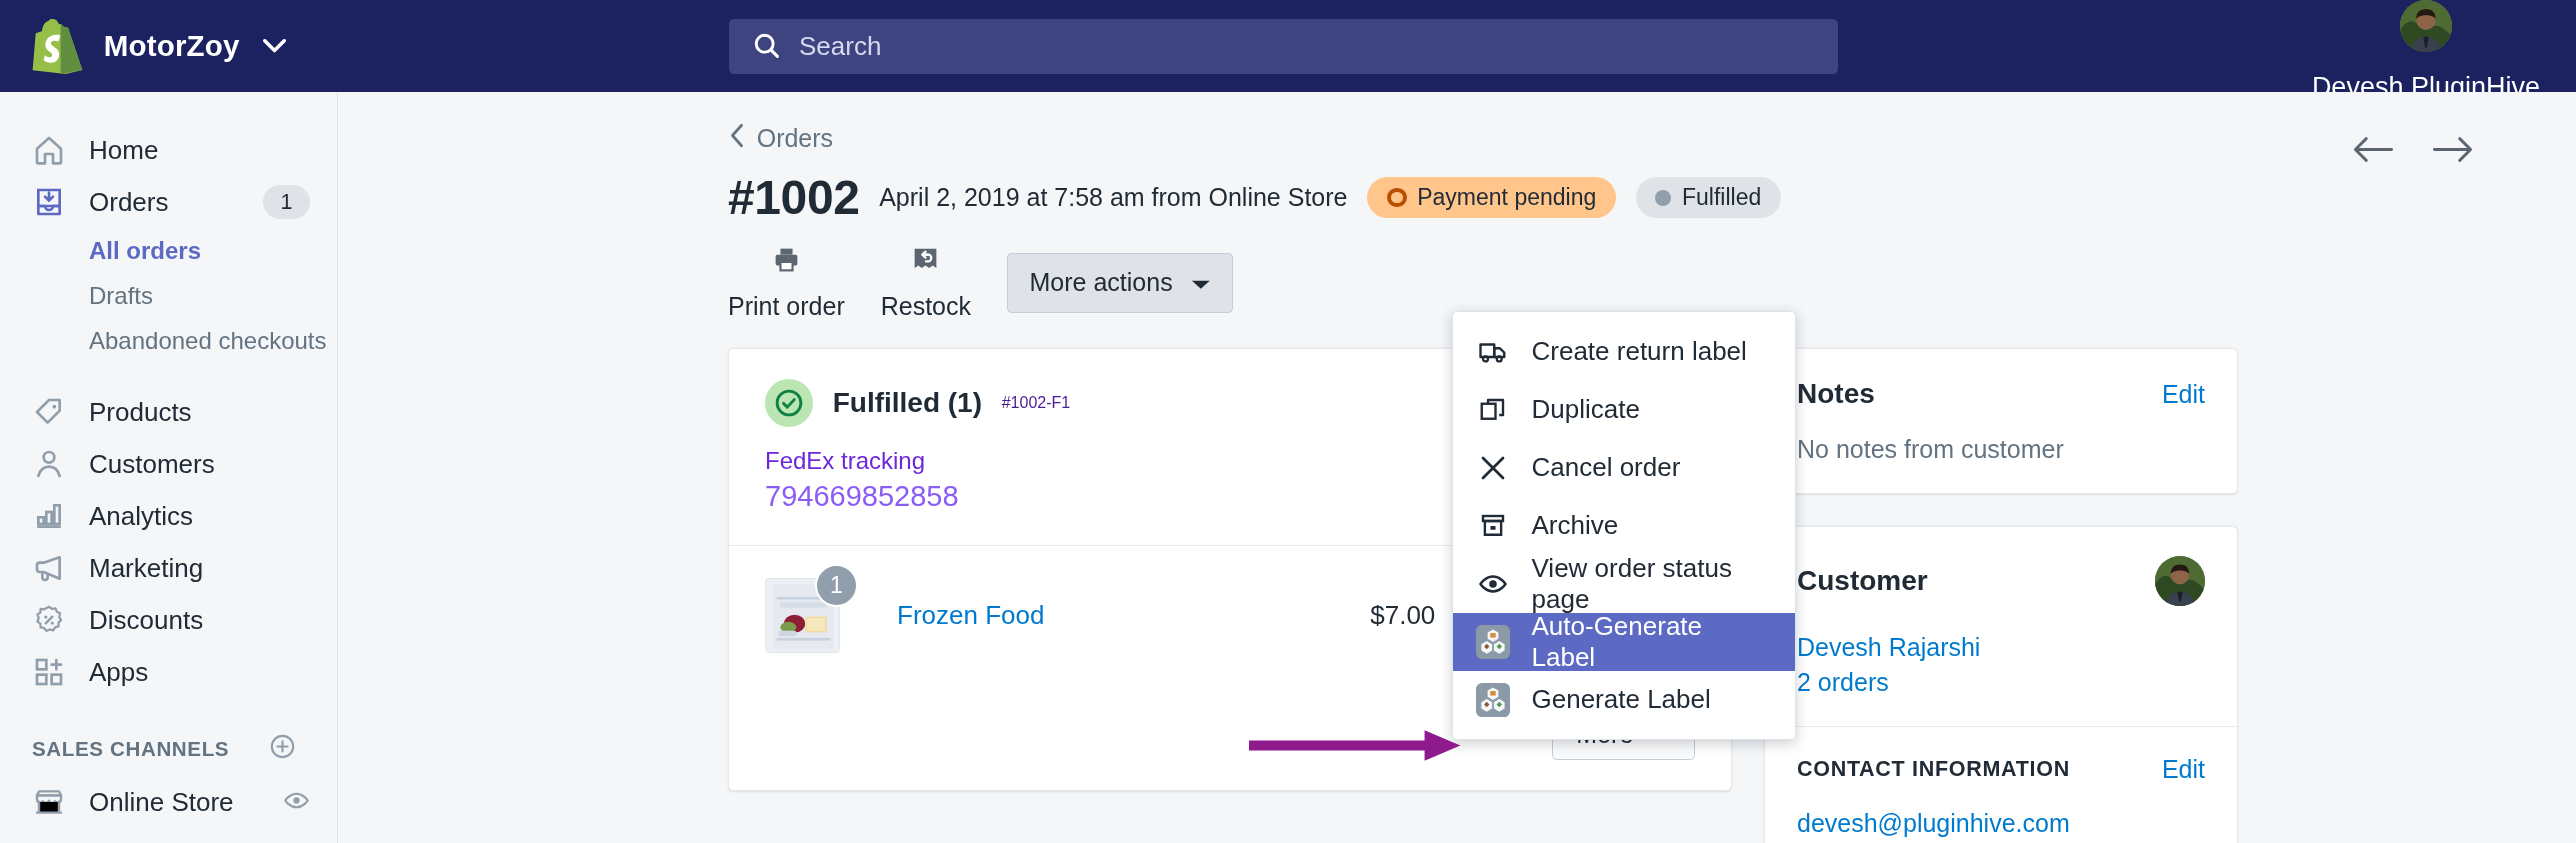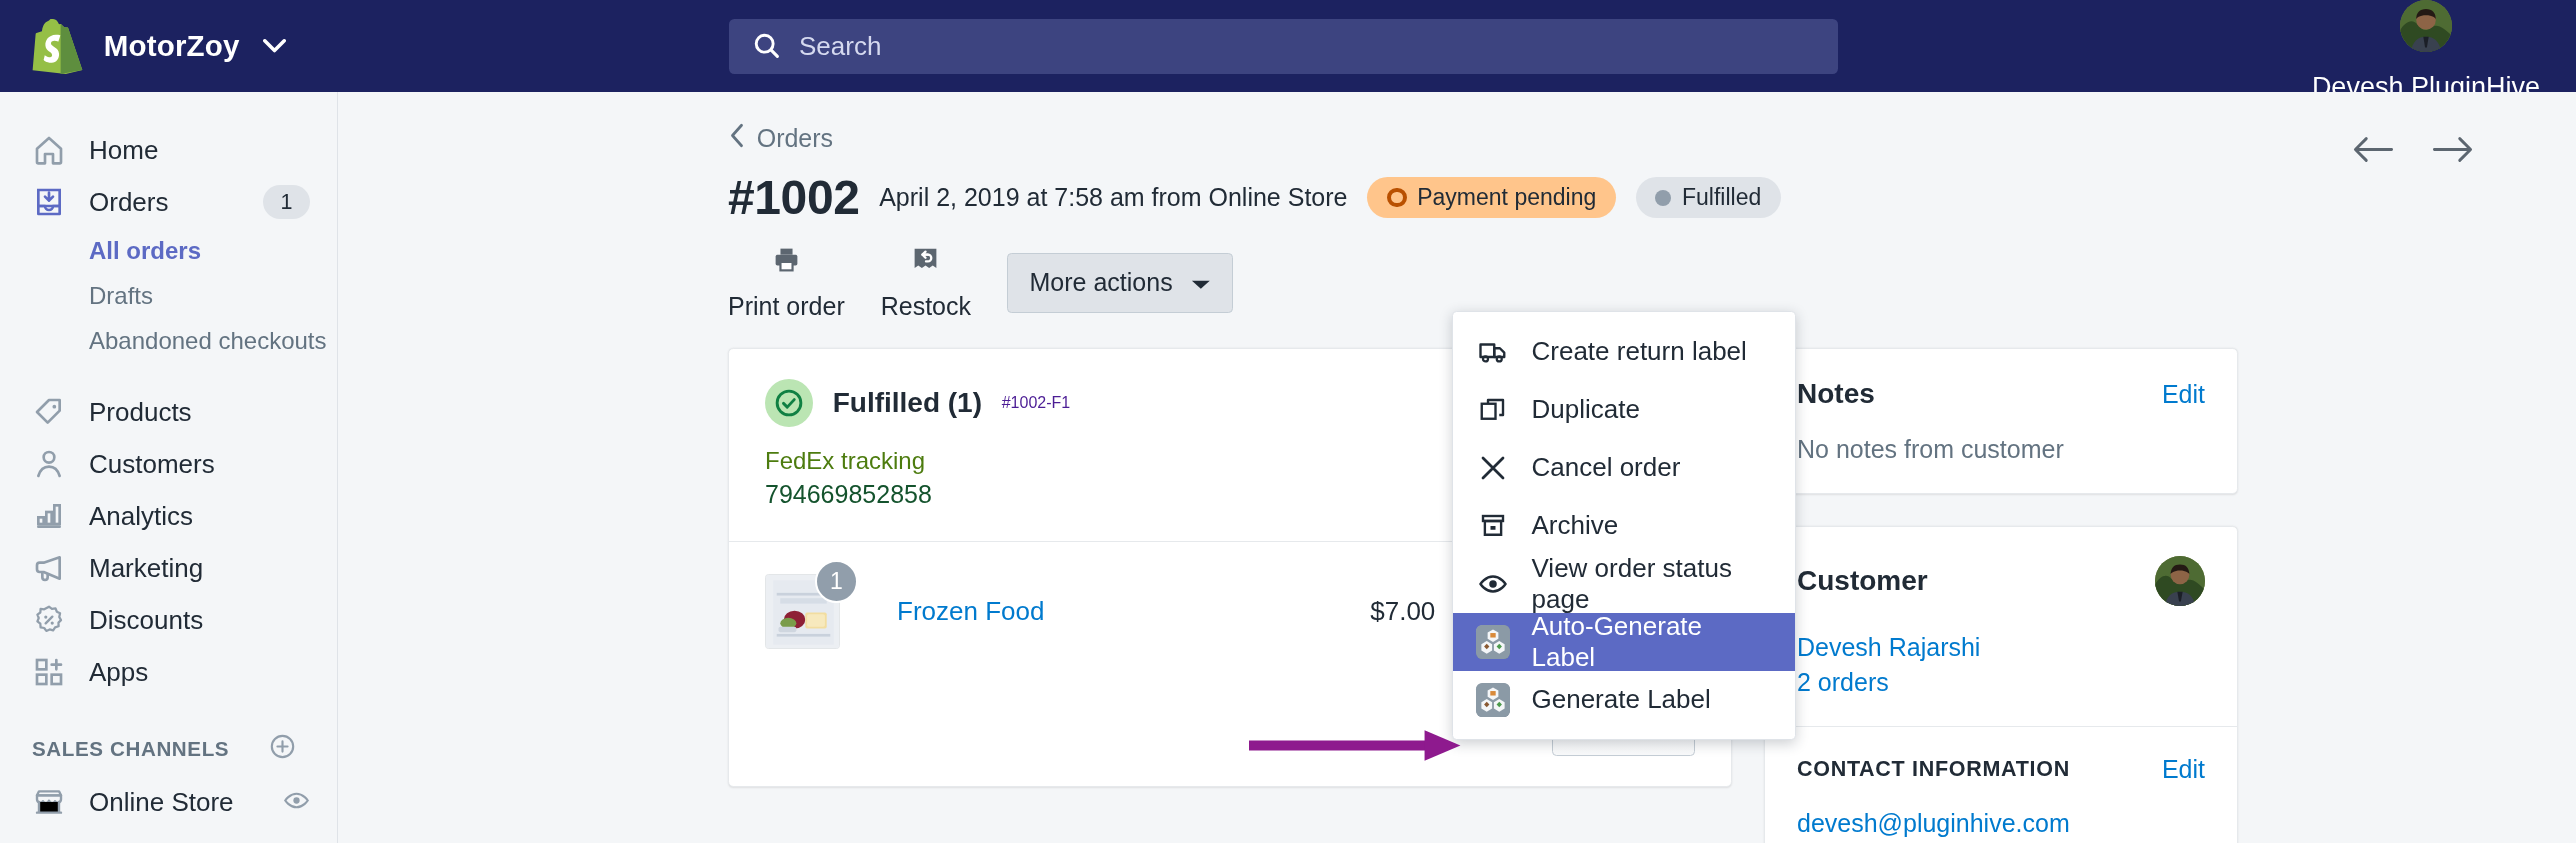--- a/index.html
+++ b/index.html
@@ -159,22 +159,22 @@
     gap: 19.7px;
   }
   .check-circle {
     width: 48px; height: 48px; border-radius: 50%;
     background: #bbe5b3; display: flex; align-items: center; justify-content: center; flex:none;
   }
   .fulfilled-title { font-size: 28px; font-weight: bold; }
   .fulfillment-id { font-size: 16px; color: #4c1d95; }
   .warehouse { margin-left: auto; font-size: 26px; color: #212b36; }
   .tracking-block { padding: 19.7px 36px 32px 36px; }
-  .tracking-label { font-size: 24px; color: #4d7c0f; }
-  .tracking-num { font-size: 25px; color: #14532d; margin-top: 5.4px; cursor: pointer; }
+  .tracking-label { font-size: 24px; color: #6d28d9; }
+  .tracking-num { font-size: 29px; color: #8b5cf6; margin-top: 5.4px; cursor: pointer; }
   .card-divider { height: 0.9px; background: #e6e9ec; }
 
   .line-item {
     display: flex; align-items: center;
     padding: 32px 36px;
     gap: 0;
   }
   .thumb-wrap { position: relative; width: 75px; height: 75px; flex: none; }
   .thumb {
     width: 75px; height: 75px; border: 0.9px solid #e3e6e8; border-radius: 3.6px;

